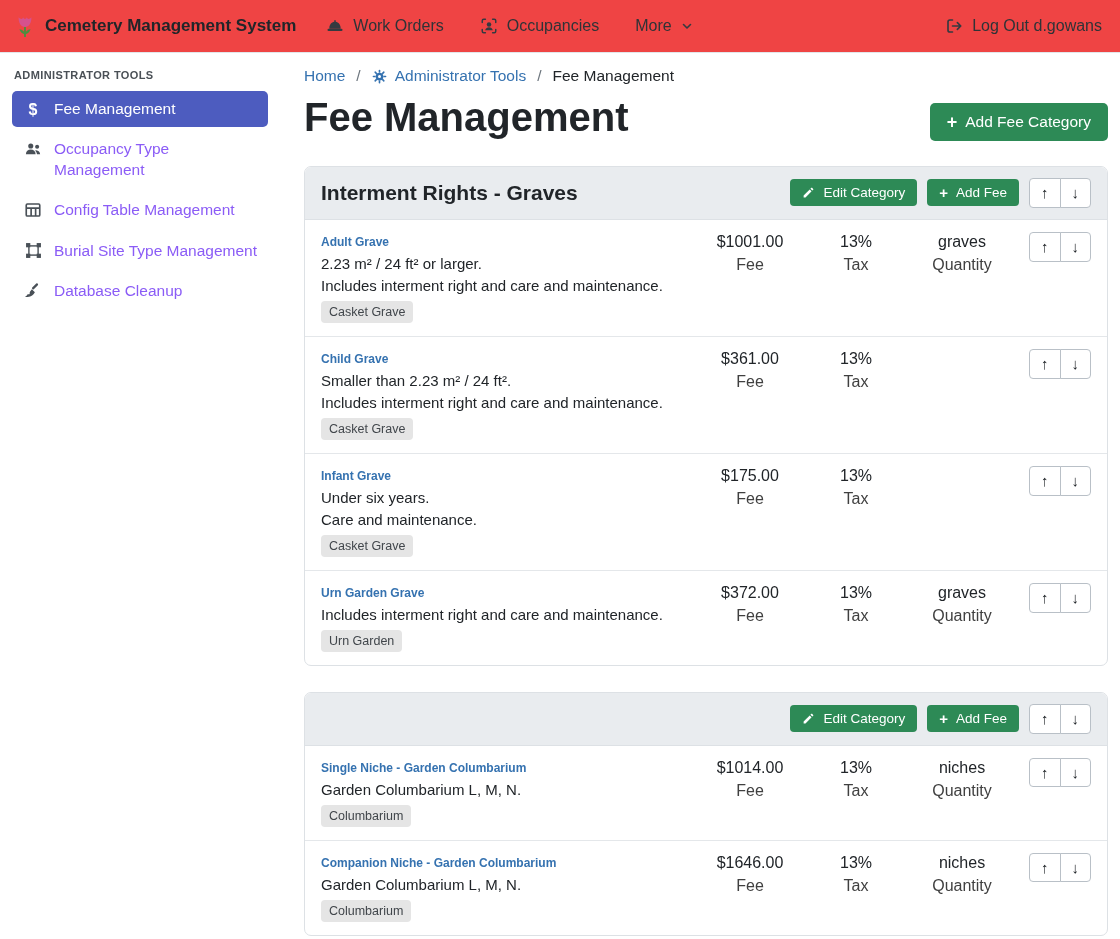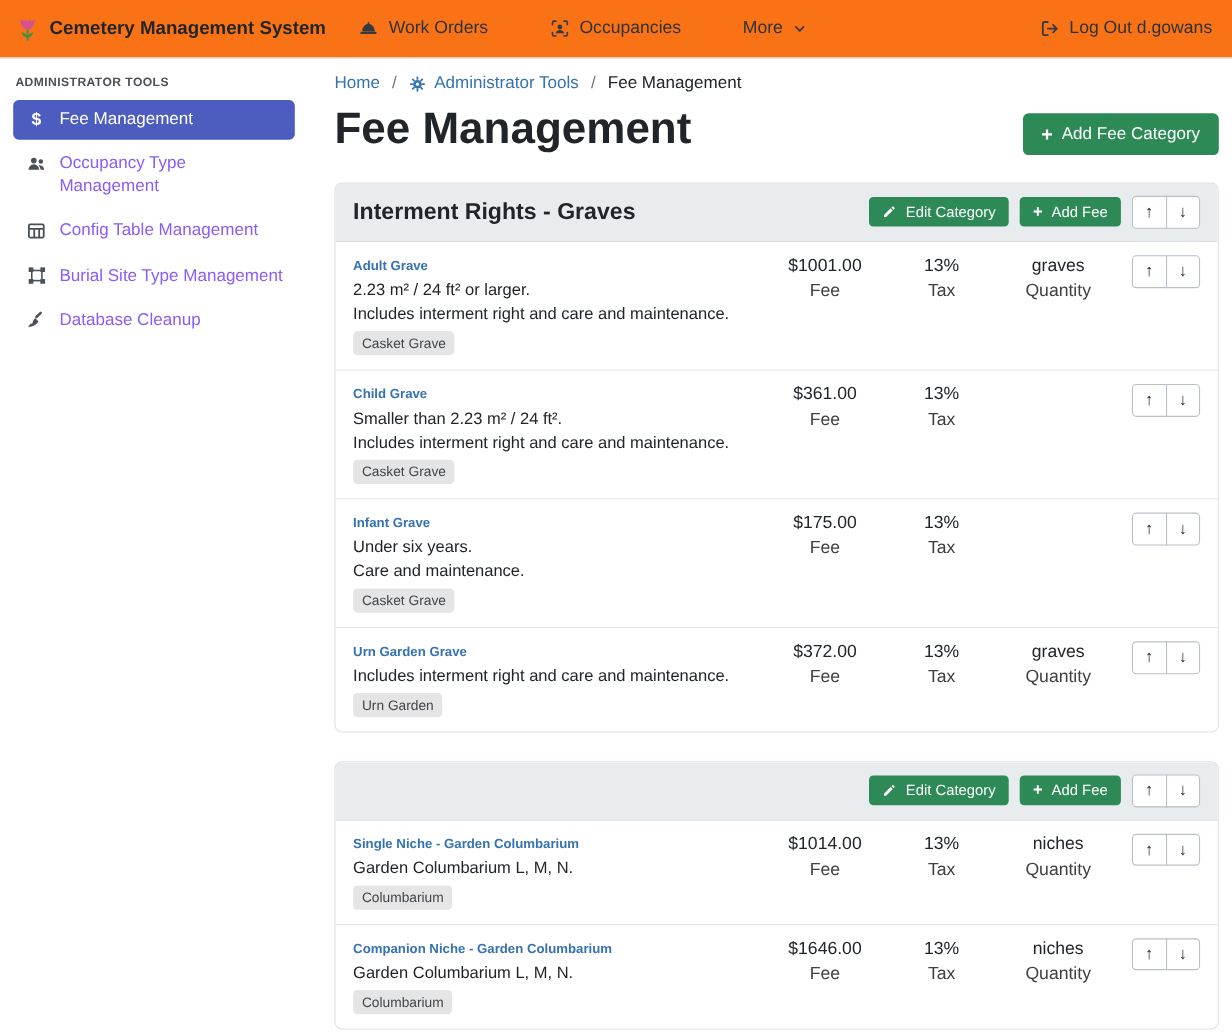--- a/index.html
+++ b/index.html
@@ -3,24 +3,24 @@
 <meta charset="utf-8">
 <style>
   * { box-sizing: border-box; }
   html,body { margin:0; padding:0; }
   body {
     width:1120px; height:939px; overflow:hidden; background:#fff;
     font-family:"Liberation Sans","DejaVu Sans",sans-serif; color:#212529;
   }
   
   .topbar { height:53px; display:flex; align-items:center; padding:0 14px;
-    background:#f97316; border-bottom:1px solid #e2e6ea; }
+    background:#ef4444; border-bottom:1px solid #e2e6ea; }
   .brand { display:flex; align-items:center; gap:9px; cursor:pointer; }
   .brand-text { font-size:17px; font-weight:700; color:#212529; }
-  .topnav { display:flex; align-items:center; gap:56px; margin-left:30px; }
+  .topnav { display:flex; align-items:center; gap:36px; margin-left:30px; }
   .topnav-item { display:flex; align-items:center; gap:9px; font-size:16px;
     color:#2f3337; cursor:pointer; }
   .logout { margin-left:auto; display:flex; align-items:center; gap:9px;
     font-size:16px; color:#2f3337; cursor:pointer; padding-right:4px; }
   .icon { display:inline-flex; align-items:center; justify-content:center; }
   
   .layout { display:flex; height:886px; }
   .sidebar { flex:0 0 280px; width:280px; padding:10px 12px; }
   .sidebar-heading { font-size:11px; font-weight:700; color:#4a5056;
     letter-spacing:.4px; text-transform:uppercase; margin:6px 0 10px 2px; }

